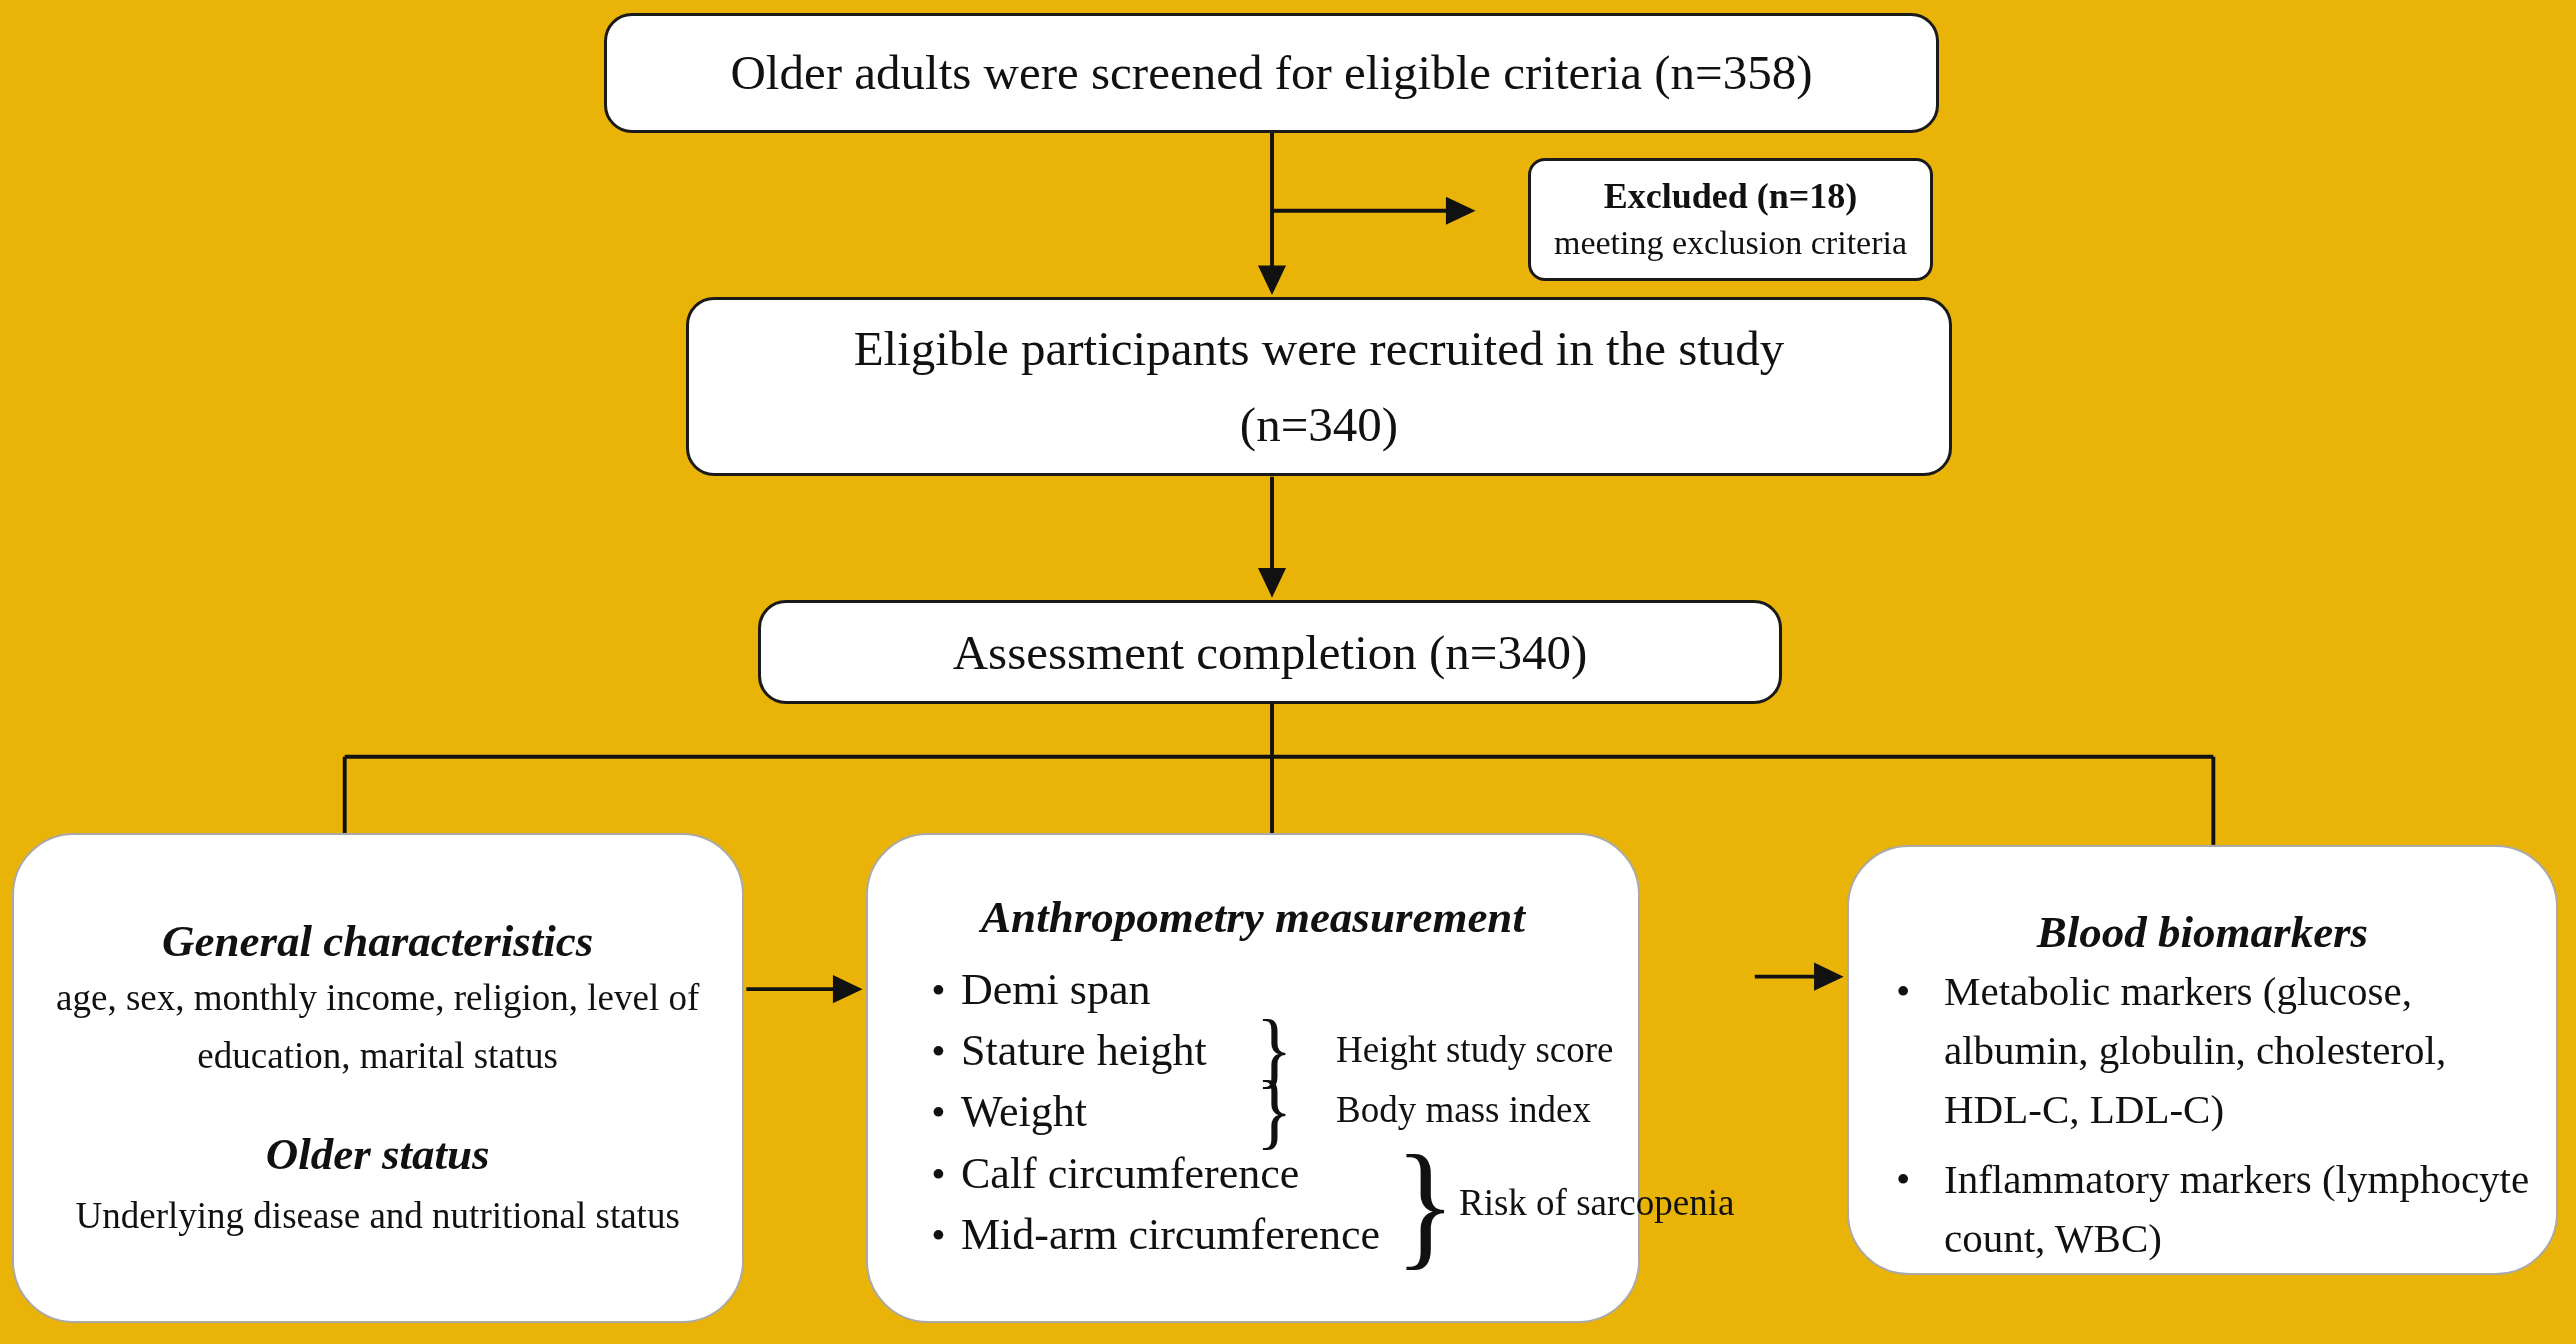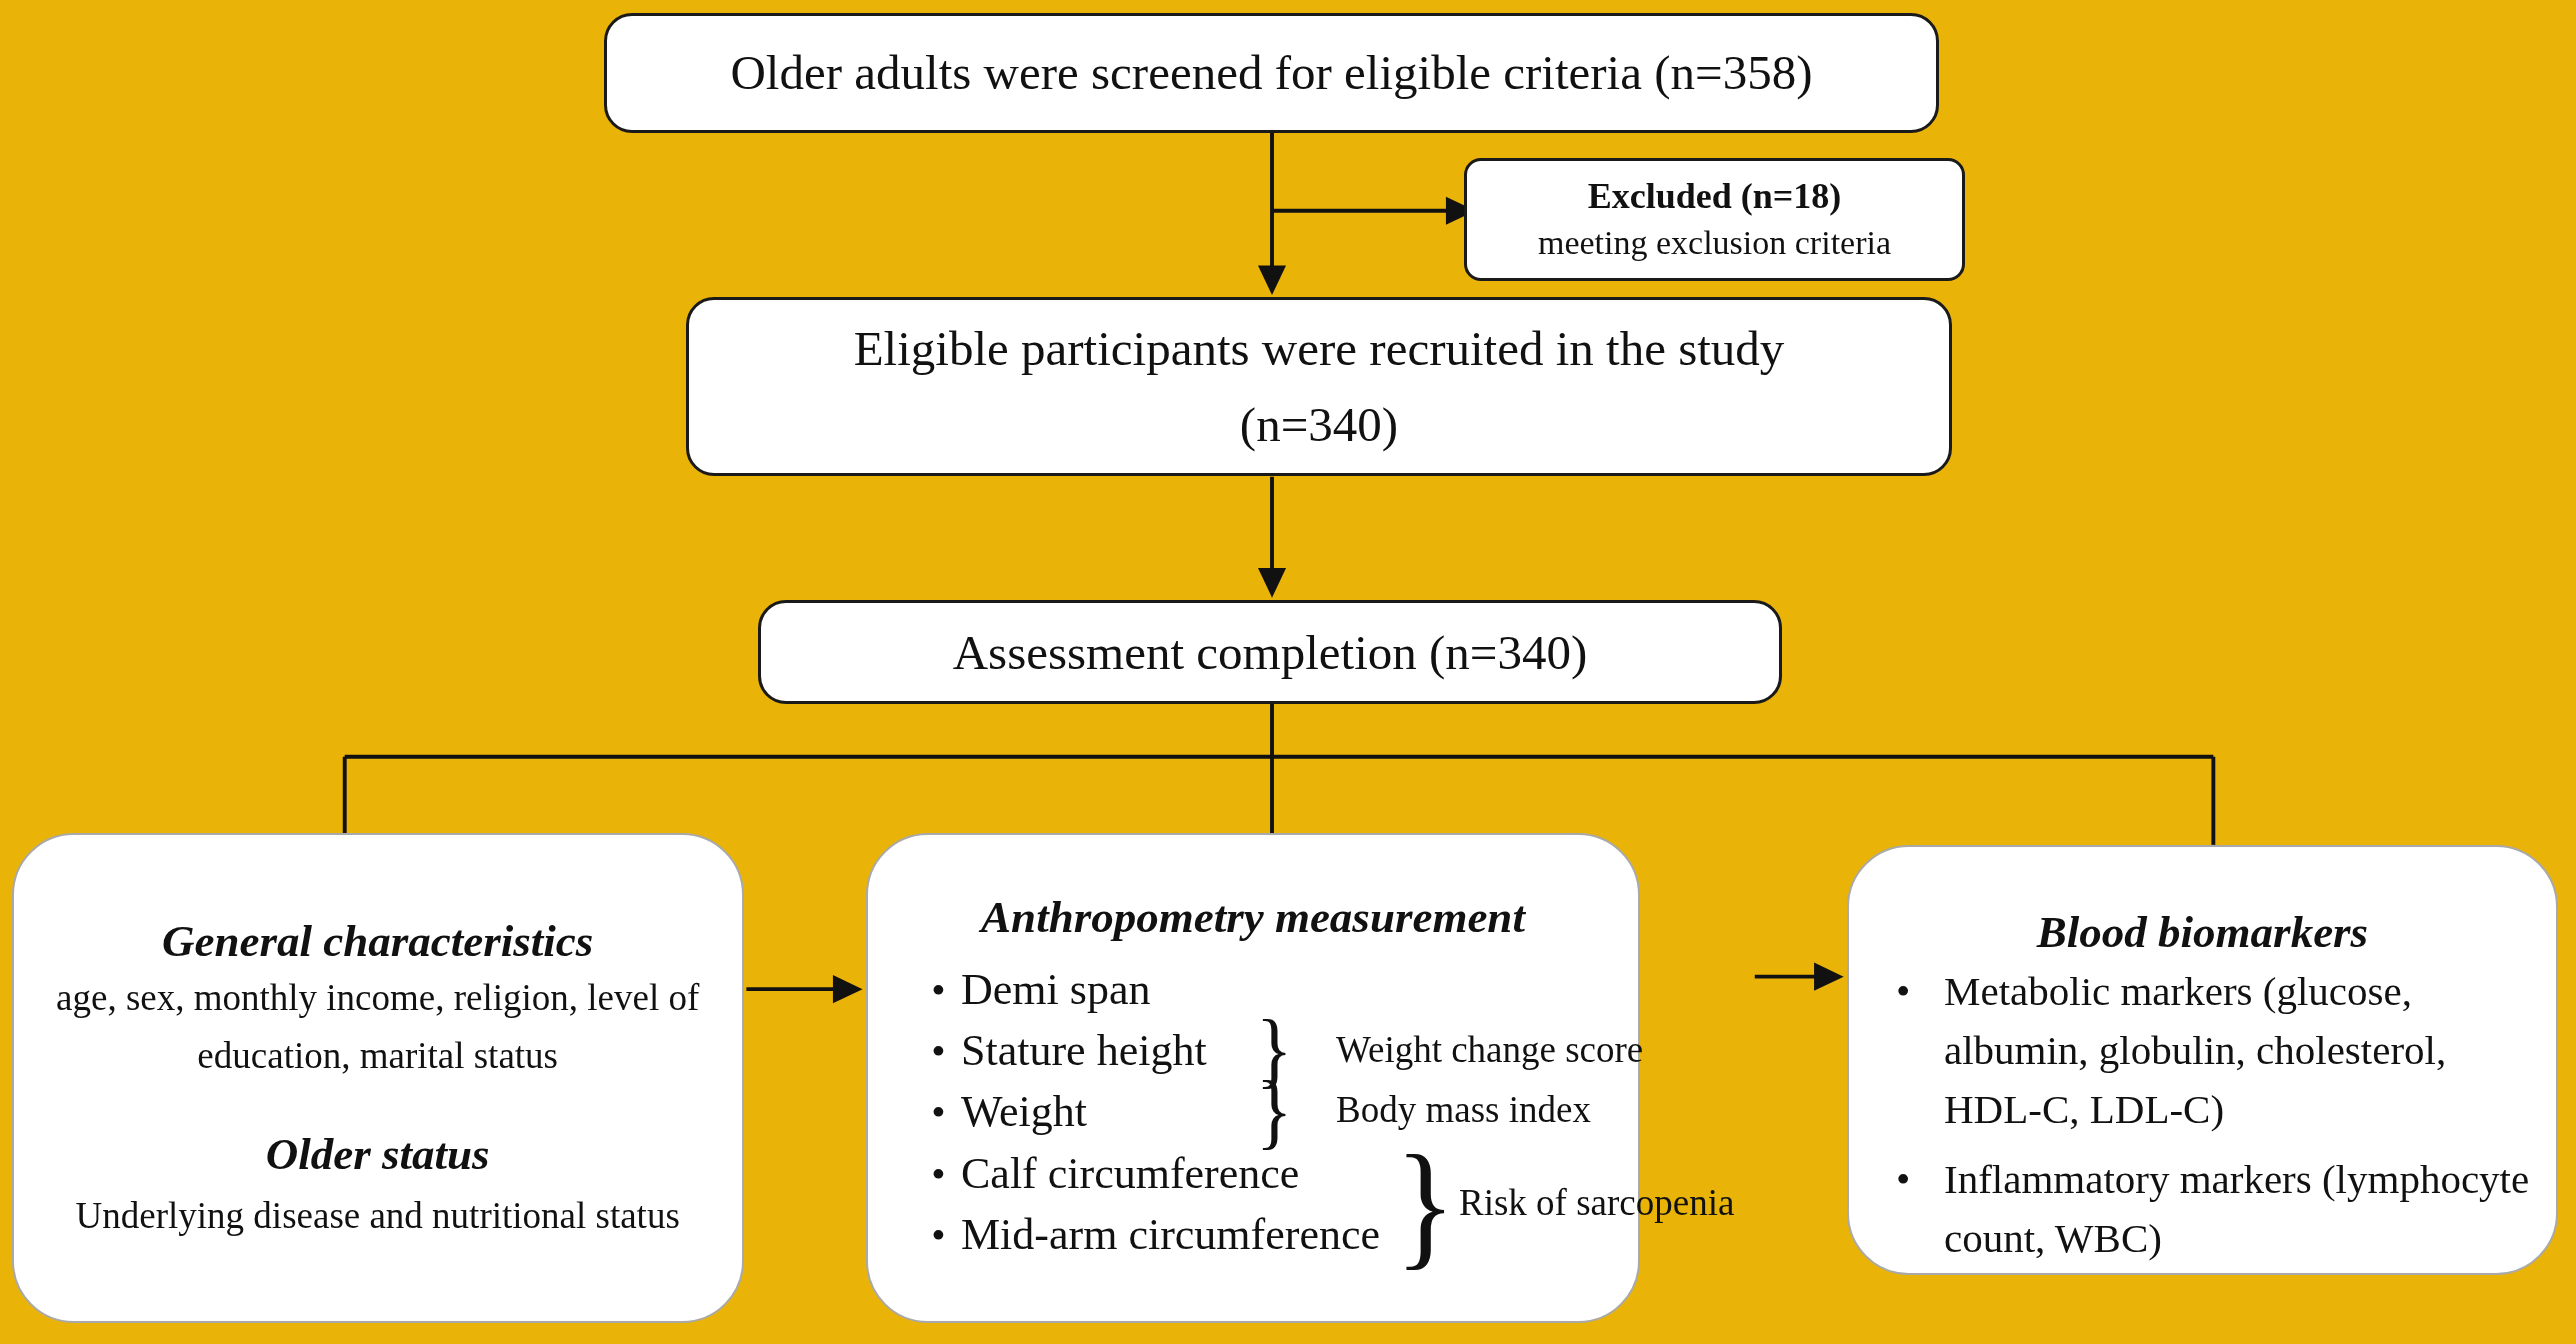--- a/index.html
+++ b/index.html
@@ -10,21 +10,21 @@
   .connectors { position:absolute; left:0; top:0; width:2576px; height:1345px; pointer-events:none; }
 
   .box { position:absolute; background:#ffffff; display:flex; align-items:center; justify-content:center; text-align:center; }
   .box-dark  { border:3.1px solid #1a1a1a; border-radius:28px; }
   .box-light { border:2.3px solid #a9a9a9; border-radius:62px; }
 
   .screening-box  { left:604px;  top:12.5px;   width:1335px; height:120px; font-size:49px; }
   .recruited-box  { left:686px;  top:297px;  width:1266px; height:179px; font-size:49px; flex-direction:column; line-height:1.55; }
   .assessment-box { left:758px;  top:600px;  width:1024px; height:104px; font-size:49px; }
 
-  .excluded-box { left:1464px; top:158px; width:501px; height:123px; border-radius:17px; flex-direction:column; line-height:1.32; }
+  .excluded-box { left:1528px; top:158px; width:405px; height:123px; border-radius:17px; flex-direction:column; line-height:1.32; }
   .excluded-title { font-weight:bold; font-size:36px; }
   .excluded-sub   { font-size:34px; }
 
   .general-box       { left:11.7px;   top:833px; width:732px;  height:490px; }
   .anthropometry-box { left:866px; top:833px; width:774px; height:490px; }
   .biomarkers-box    { left:1847px; top:845px; width:711px;  height:430px; }
 
   .abs { position:absolute; }
   .center { left:0; right:0; text-align:center; }
   .box-heading { font-weight:bold; font-style:italic; font-size:45px; }
@@ -127,21 +127,21 @@
     </div>
     <div class="ant-row" style="top:372px">
       <span class="bullet">•</span>
       <span>Mid-arm circumference</span>
     </div>
 
     <span class="brace brace-1">}</span>
     <span class="brace brace-2">}</span>
     <span class="brace brace-3">}</span>
 
-    <span class="ann ann-1">Weight change score</span>
+    <span class="ann ann-1">Height study score</span>
     <span class="ann ann-2">Body mass index</span>
     <span class="ann ann-3">Risk of sarcopenia</span>
   </div>
 
   <div class="box box-light biomarkers-box">
     <div class="abs center box-heading bio-heading">Blood biomarkers</div>
     <div class="bio-list">
       <div class="bio-item">
         <span class="bullet">•</span>
         <span>Metabolic markers (glucose, albumin, globulin, cholesterol, HDL-C, LDL-C)</span>

